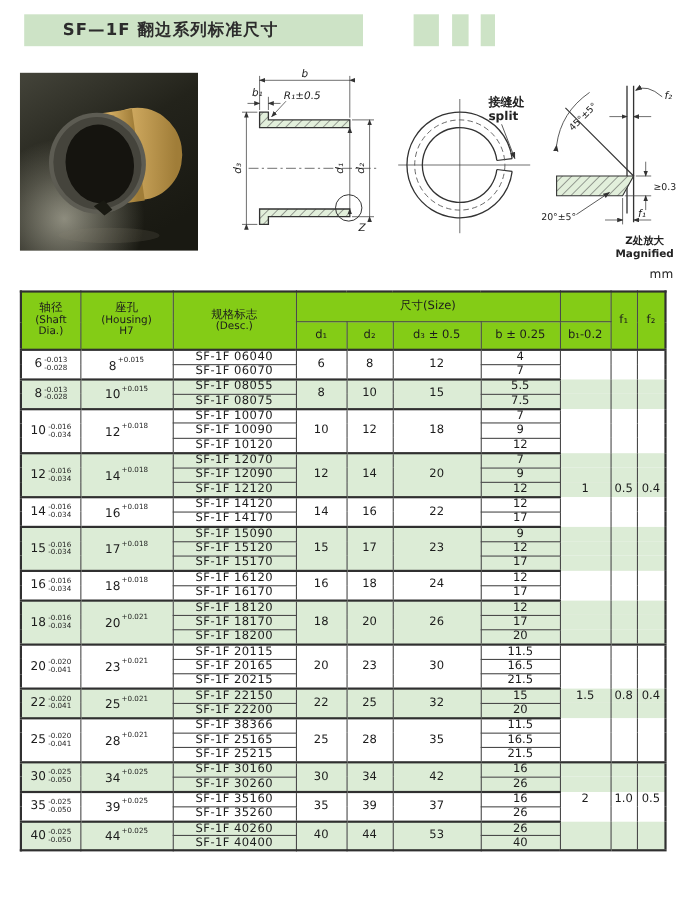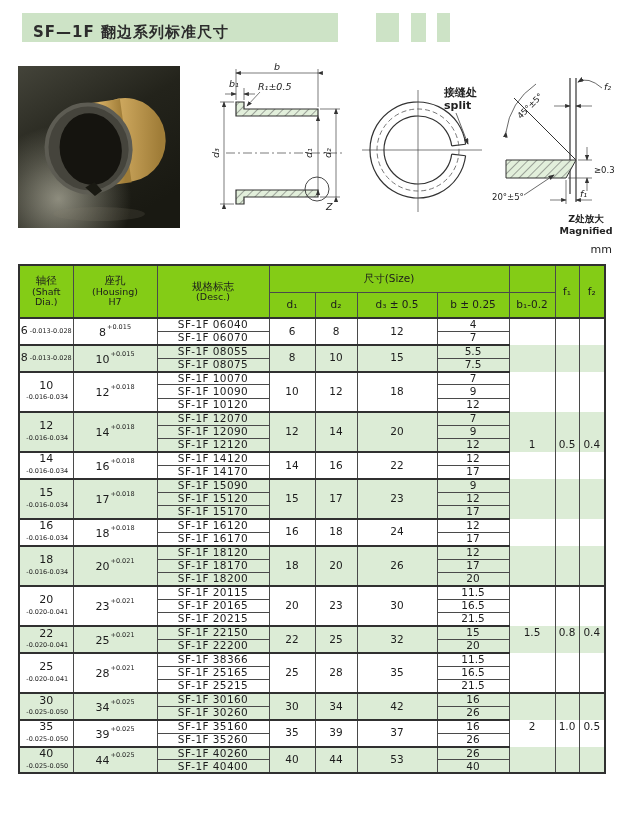--- a/index.html
+++ b/index.html
@@ -1,20 +1,20 @@
 <!DOCTYPE html>
 <html><head>
 <meta charset="utf-8">
 <style>
   html,body{margin:0;padding:0;background:#fff;}
   .page{position:relative;width:630px;height:823px;background:#ffffff;overflow:hidden;
         font-family:"DejaVu Sans","Liberation Sans",sans-serif;color:#1c1c1c;}
   
-  .banner{position:absolute;left:22px;top:13px;width:316px;height:29px;background:#cde3c6;
-          display:flex;align-items:flex-end;}
+  .banner{position:absolute;left:22px;top:13px;width:284px;height:29px;background:#cde3c6;
+          display:flex;align-items:center;padding-left:24px;}
   .banner span{font-size:15px;font-weight:bold;color:#2c2c2c;padding-left:11px;letter-spacing:1px;}
   .sq{position:absolute;top:13px;height:29px;background:#cde3c6;}
   .sq1{left:376px;width:23px;}
   .sq2{left:411px;width:15px;}
   .sq3{left:437px;width:13px;}
   
   .photo{position:absolute;left:18px;top:66px;width:162px;height:162px;}
   
   .figsvg{position:absolute;}
   .f-cross{left:198px;top:58px;}
@@ -35,21 +35,21 @@
   .dim thead tr.h1 th{height:26px;}
   .dim thead tr.h2 th{height:24px;border-bottom:2px solid #303030;}
   .dim thead .en{font-size:9.5px;}
   .dim tbody tr{height:13.4px;}
   .gg{background:#dcecd6;}
   .wg{background:#ffffff;}
   tr.gstart td{border-top:2px solid #303030;}
   td.desc{font-size:10.5px;letter-spacing:0.4px;}
   td.num{font-size:10.5px;}
   .nom{font-size:11px;}
-  .tols{display:inline-flex;flex-direction:row;text-align:left;font-size:6.5px;line-height:7px;
+  .tols{display:inline-flex;flex-direction:column;text-align:left;font-size:6.5px;line-height:7px;
         margin-left:2px;vertical-align:middle;}
   .tols i{font-style:normal;}
   .sup{font-size:6.5px;vertical-align:7px;margin-left:1px;}
   
   td.sp{border-top:1px hidden #4a4a4a !important;border-bottom:1px hidden #4a4a4a !important;}
   td.sp.rs{border-top:2px solid #303030 !important;}
   td.sp.re{border-bottom:2px solid #303030 !important;}
 </style>
 </head>
 <body>

